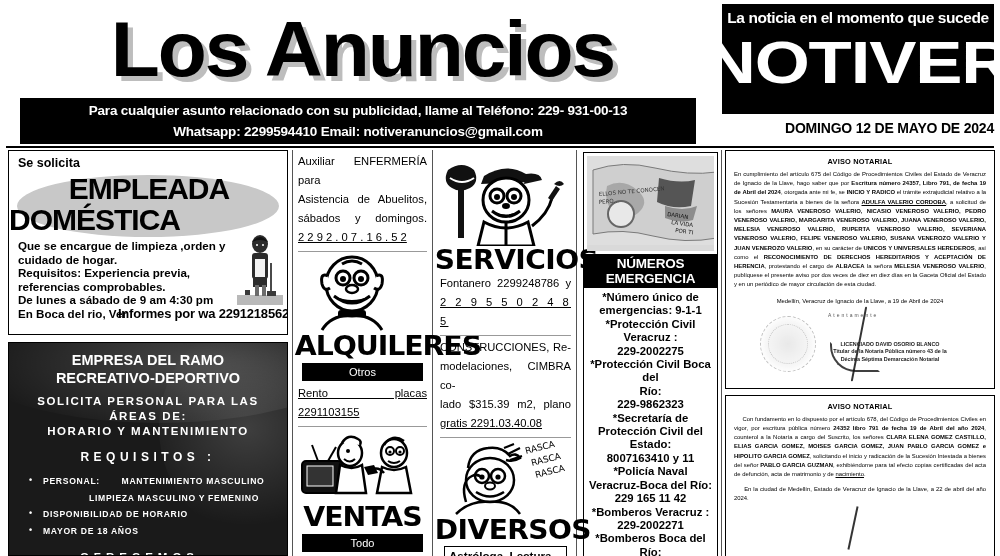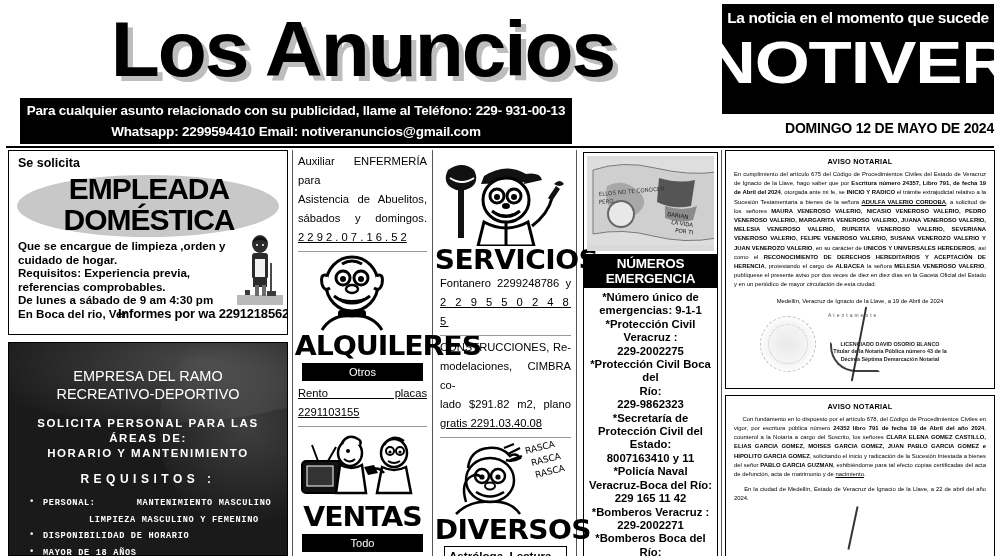--- a/index.html
+++ b/index.html
@@ -18,21 +18,21 @@
     position:absolute;left:0;top:2px;width:705px;height:90px;
     font-family:"Liberation Sans", sans-serif;
     font-weight:bold;font-size:78px;line-height:90px;
     letter-spacing:-2px;
     text-align:center;
     color:#000;
     text-shadow:5px 5px 0 #bdbdbd;
     transform:scaleX(1.03);
   }
   .mast-contact{
-    position:absolute;left:10px;top:96px;width:552px;height:46px;
+    position:absolute;left:10px;top:96px;width:676px;height:46px;
     background:#000;color:#fff;text-align:center;
     font-weight:bold;font-size:13.5px;
     padding-top:2px;box-sizing:border-box;
   }
   .mast-contact div{line-height:21px;letter-spacing:-0.2px;}
 
   .mast-right{position:absolute;left:722px;top:2px;width:272px;height:142px;}
   .noti-box{
     position:absolute;left:0;top:2px;width:272px;height:110px;background:#000;
     overflow:hidden;
@@ -70,21 +70,21 @@
   .oval{
     position:absolute;left:8px;top:24px;width:262px;height:62px;
     background:#c8c8c8;border-radius:50%;
   }
   .se-solicita{position:absolute;left:9px;top:5px;font-size:12.5px;font-weight:600;}
   .empleada{
     position:absolute;left:0;top:22px;width:280px;text-align:center;
     font-size:30px;font-weight:bold;line-height:32px;letter-spacing:-1px;
   }
   .domestica{
-    position:absolute;left:0;top:53px;width:280px;text-align:center;
+    position:absolute;left:0;top:53px;width:280px;
     font-size:30px;font-weight:bold;line-height:32px;letter-spacing:-1px;
   }
   .emp-body{
     position:absolute;left:9px;top:88px;width:225px;
     font-size:11.6px;line-height:13.6px;font-weight:600;
   }
   .emp-body b{font-weight:bold;}
   .emp-informes{
     position:absolute;left:0;top:155px;width:280px;text-align:right;
     font-size:13px;font-weight:bold;letter-spacing:-0.2px;
@@ -103,33 +103,33 @@
     position:absolute;left:-60px;top:-70px;width:420px;height:150px;
     border-radius:50%;
     background:radial-gradient(ellipse at 60% 60%, rgba(255,255,255,0.20), rgba(255,255,255,0) 62%);
   }
   .emp-swoosh2{
     position:absolute;left:150px;top:-30px;width:220px;height:230px;
     border-radius:50%;
     background:radial-gradient(ellipse at 40% 50%, rgba(255,255,255,0.16), rgba(255,255,255,0) 60%);
   }
   .er-title{
-    position:relative;text-align:center;font-size:14.5px;font-weight:normal;
-    line-height:18px;margin-top:24px;letter-spacing:0px;
+    position:relative;text-align:center;font-size:14.5px;font-weight:bold;
+    line-height:18px;margin-top:8px;letter-spacing:0px;
   }
   .er-solicita{
     position:relative;text-align:center;font-size:11.5px;line-height:15px;
-    margin-top:13px;letter-spacing:1.6px;font-weight:600;
+    margin-top:7px;letter-spacing:1.6px;font-weight:600;
   }
   .er-requisitos{
     position:relative;text-align:center;font-size:12px;margin-top:11px;
     letter-spacing:4.5px;font-weight:bold;
   }
   .er-list{position:relative;margin-top:9px;padding-left:20px;font-size:8.6px;
-    line-height:16.5px;letter-spacing:0.7px;font-weight:bold;font-family:Liberation Mono, monospace;}
+    line-height:16.5px;letter-spacing:0.7px;font-weight:bold;}
   .er-list .li{position:relative;padding-left:14px;}
   .er-list .li:before{content:"•";position:absolute;left:0;top:-1px;font-size:9px;}
   .er-sub{padding-left:60px;}
   .er-ofrecemos{
     position:relative;text-align:center;font-size:11.5px;margin-top:12px;
     letter-spacing:5px;font-weight:bold;
   }
 
   
   .cbox{padding:0 5px;box-sizing:border-box;}
@@ -383,21 +383,21 @@
           <path d="M108 42 l8 -12 l4 3 l-8 12z" fill="#111"></path>
           <path d="M114 28 q6 -6 10 0 q-4 4 -10 0z" fill="#111"></path>
         </svg>
       </div>
       <div class="sect-head">SERVICIOS</div>
       <div class="just">Fontanero 2299248786 y</div>
       <div class="just just-last phone-sp">2 2 9 5 5 0 2 4 8 5</div>
       <hr class="hr-thin">
       <div class="just">CONSTRUCCIONES, Re-</div>
       <div class="just">modelaciones, CIMBRA co-</div>
-      <div class="just">lado $291.82 m2, plano</div>
+      <div class="just">lado $315.39 m2, plano</div>
       <div class="just just-last">gratis 2291.03.40.08</div>
       <hr class="hr-thin">
 
       <div class="cartoon-wrap" style="margin-top:2px;position:relative;">
         <svg width="130" height="76" viewBox="0 0 130 76">
           <text x="86" y="14" font-family="DejaVu Sans, sans-serif" font-size="9" fill="#000" transform="rotate(-14 86 14)">RASCA</text>
           <text x="92" y="26" font-family="DejaVu Sans, sans-serif" font-size="9" fill="#000" transform="rotate(-14 92 26)">RASCA</text>
           <text x="96" y="38" font-family="DejaVu Sans, sans-serif" font-size="9" fill="#000" transform="rotate(-14 96 38)">RASCA</text>
 
           <path d="M28 28 q2 -18 20 -20 q14 -2 22 8 q6 -4 10 2 q-6 4 -14 2" fill="none" stroke="#000" stroke-width="2.5"></path>

